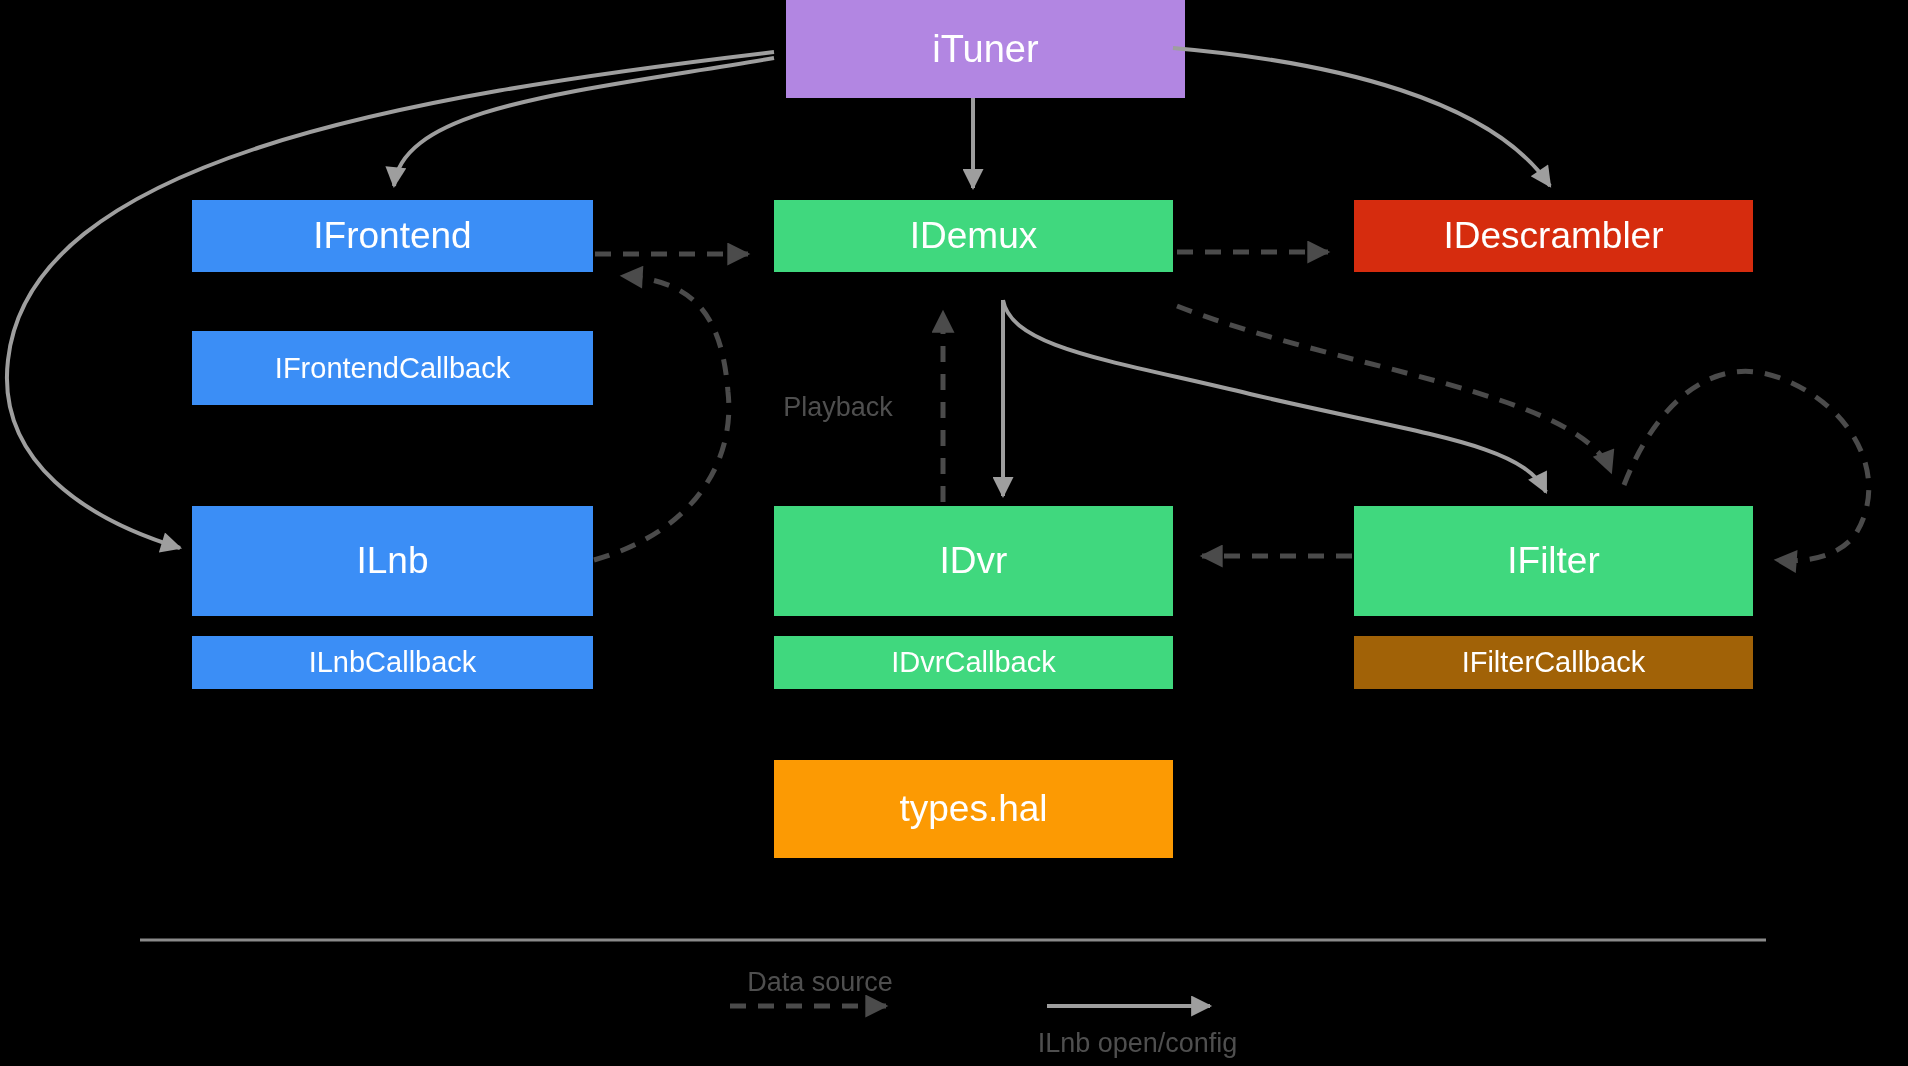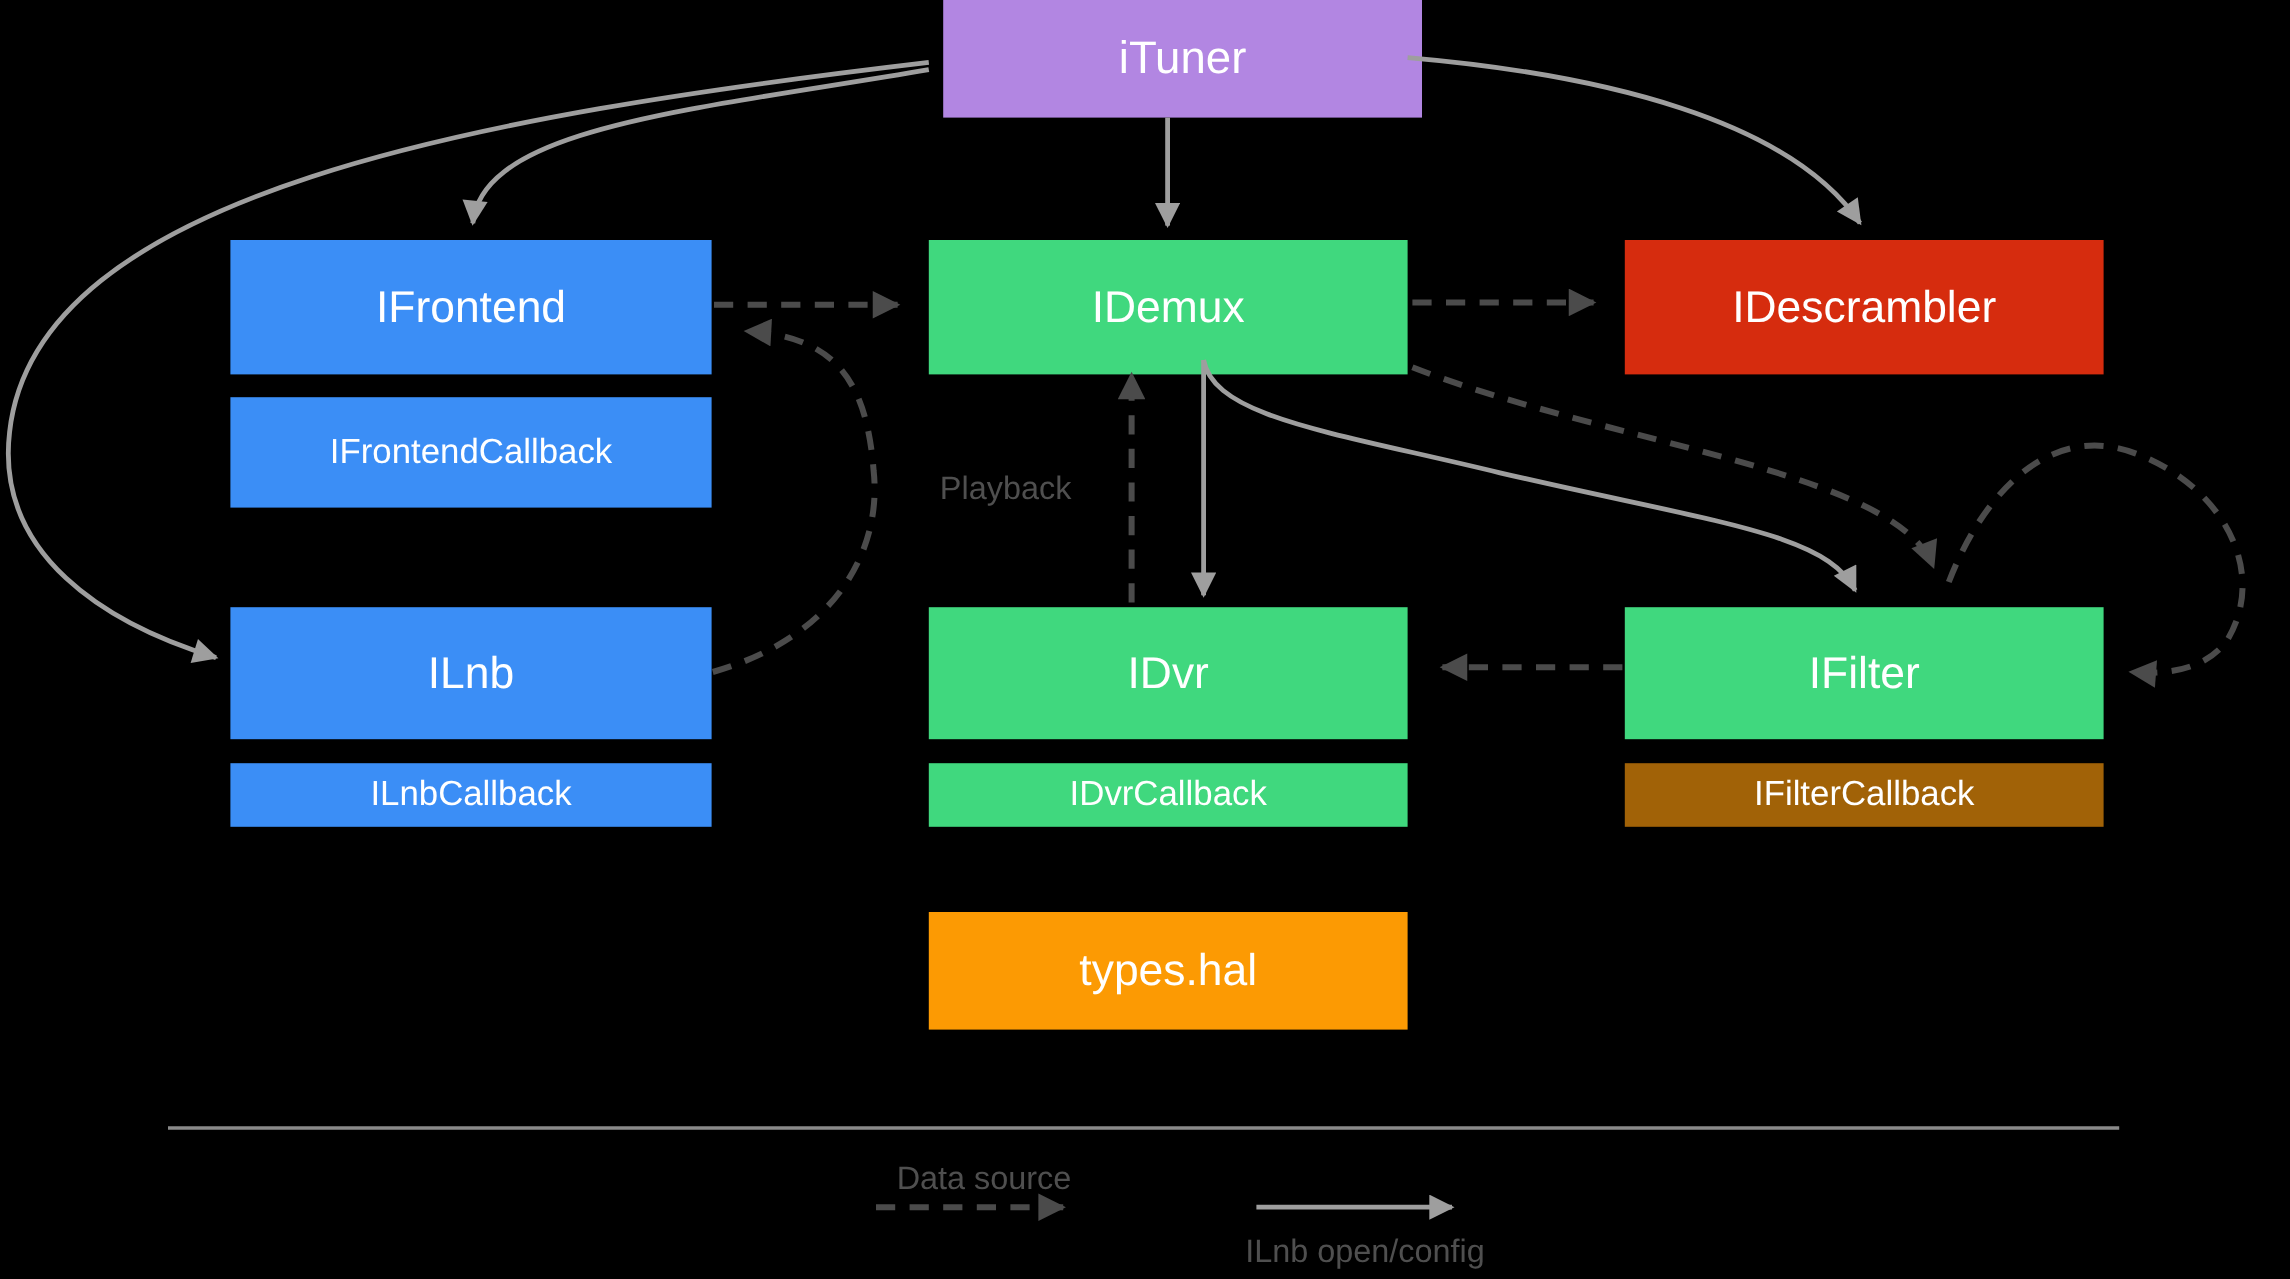--- a/index.html
+++ b/index.html
@@ -17,23 +17,23 @@
   .divider-line{stroke:#8a8a8a;stroke-width:3;}
 
   .node{
     position:absolute;z-index:2;
     display:flex;align-items:center;justify-content:center;
     color:#fff;
   }
   .col-left{left:192px;width:401px;}
   .col-mid{left:774px;width:399px;}
   .col-right{left:1354px;width:399px;}
-  .row-top{top:200px;height:112px;}
+  .row-top{top:200px;height:72px;}
   .row-mid{top:506px;height:110px;}
-  .cb-top{top:331px;height:92px;}
+  .cb-top{top:331px;height:74px;}
   .cb-mid{top:636px;height:53px;}
   .main-label{font-size:37px;}
   .cb-label{font-size:29px;}
 
   #node-ituner{left:774px;top:0;width:399px;height:98px;font-size:38px;margin-left:12px;}
   #node-typeshal{left:774px;top:760px;width:399px;height:98px;font-size:37px;}
 
   .float-label{
     position:absolute;z-index:2;
     color:#4f4f4f;font-size:27px;text-align:center;

